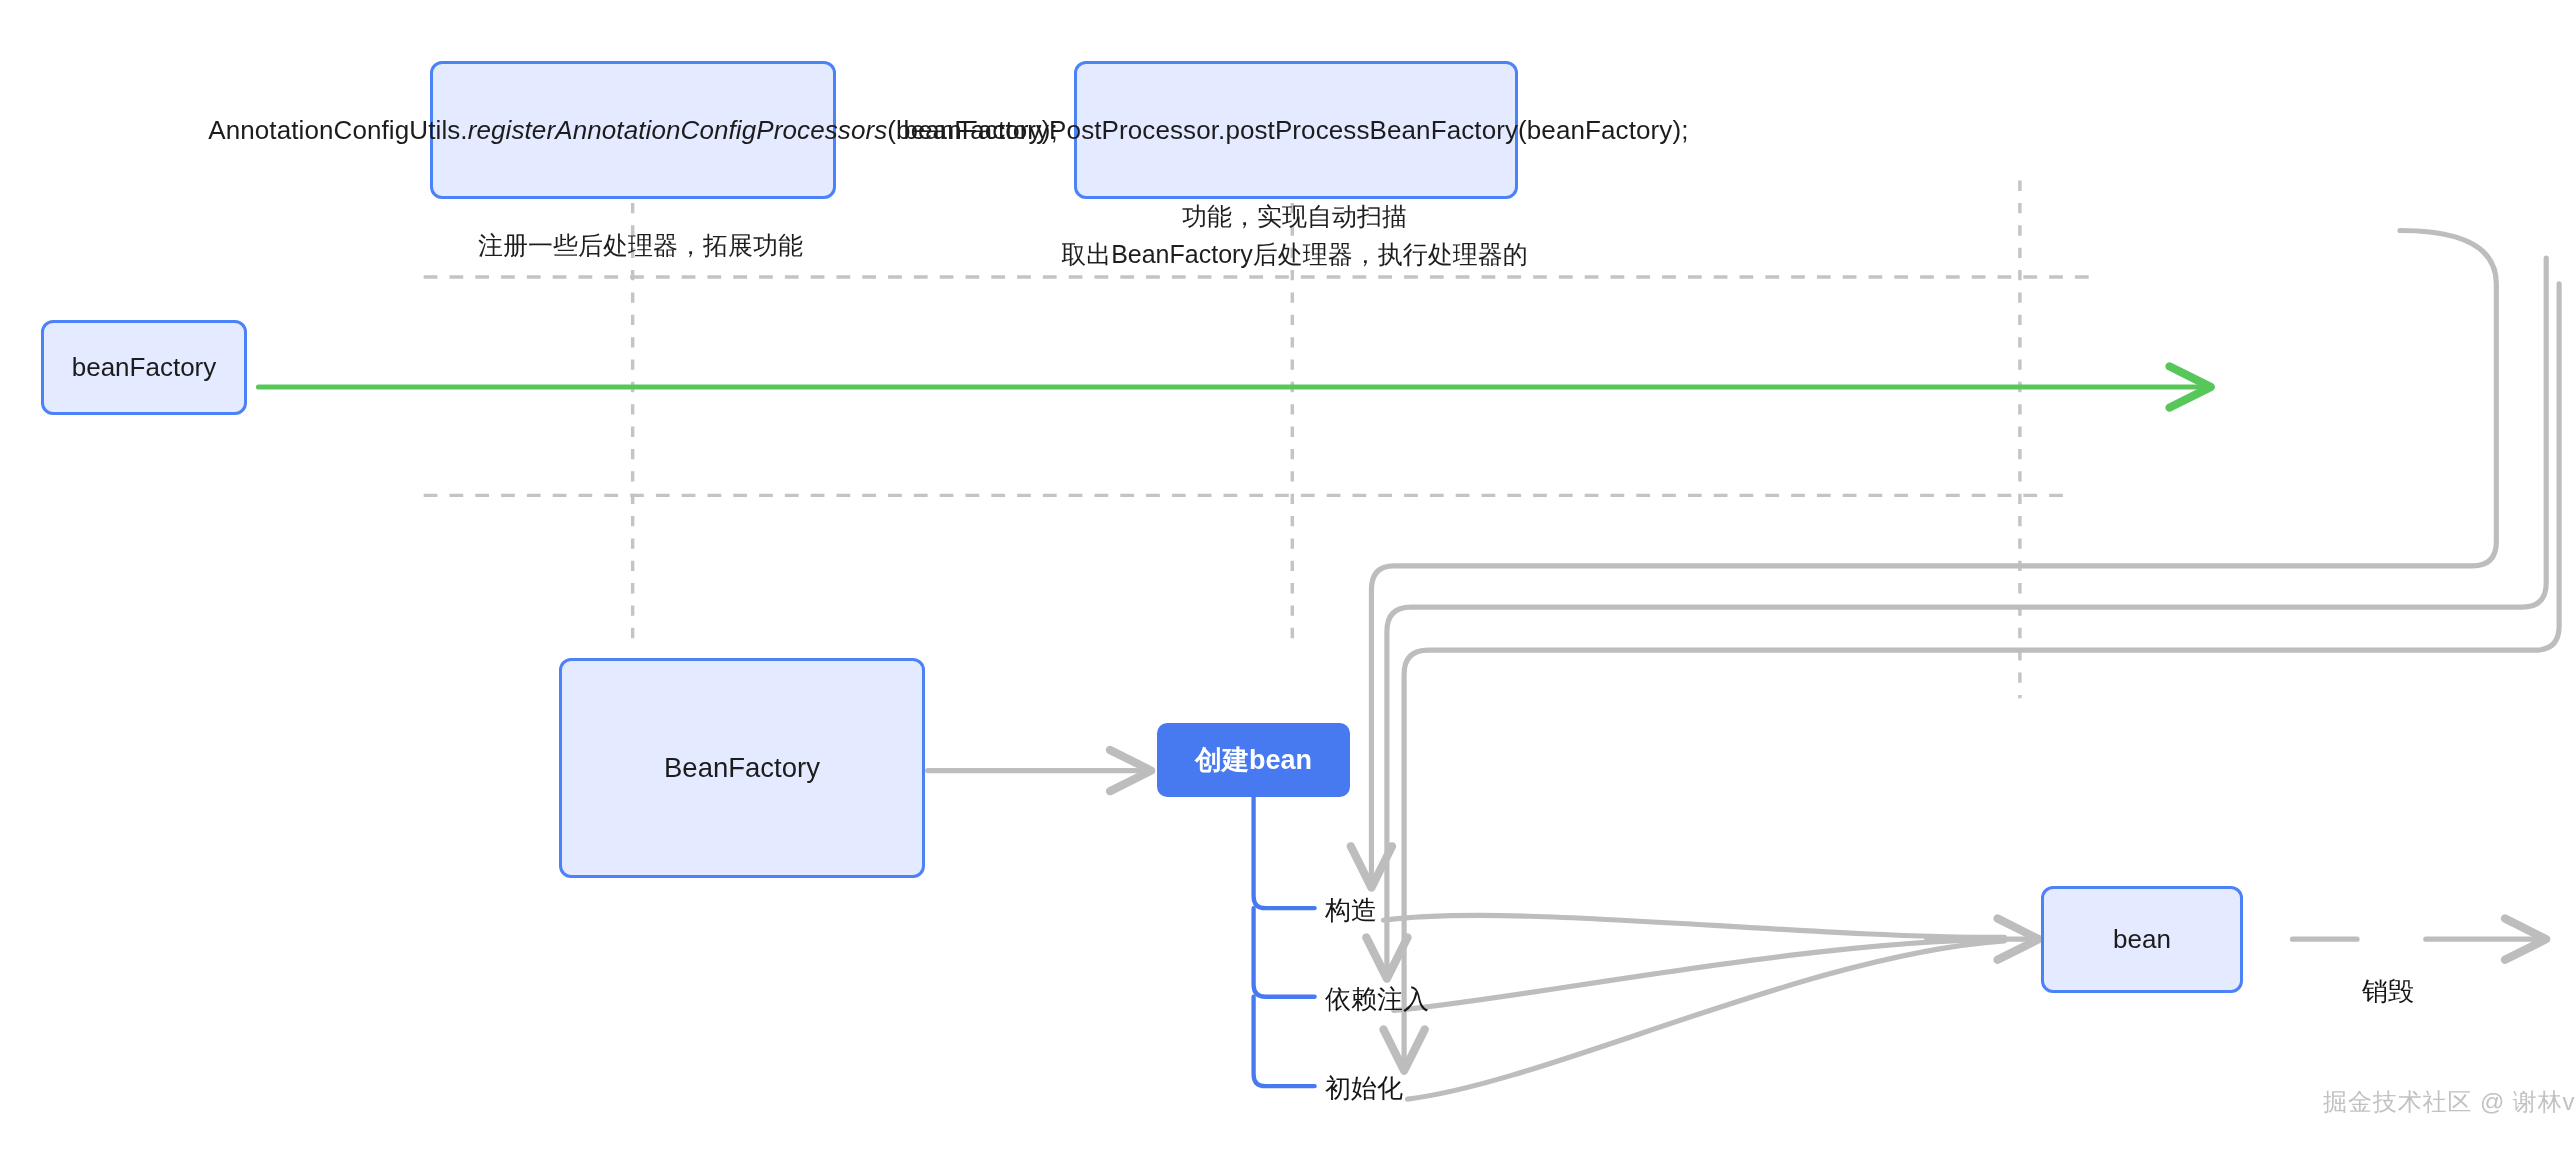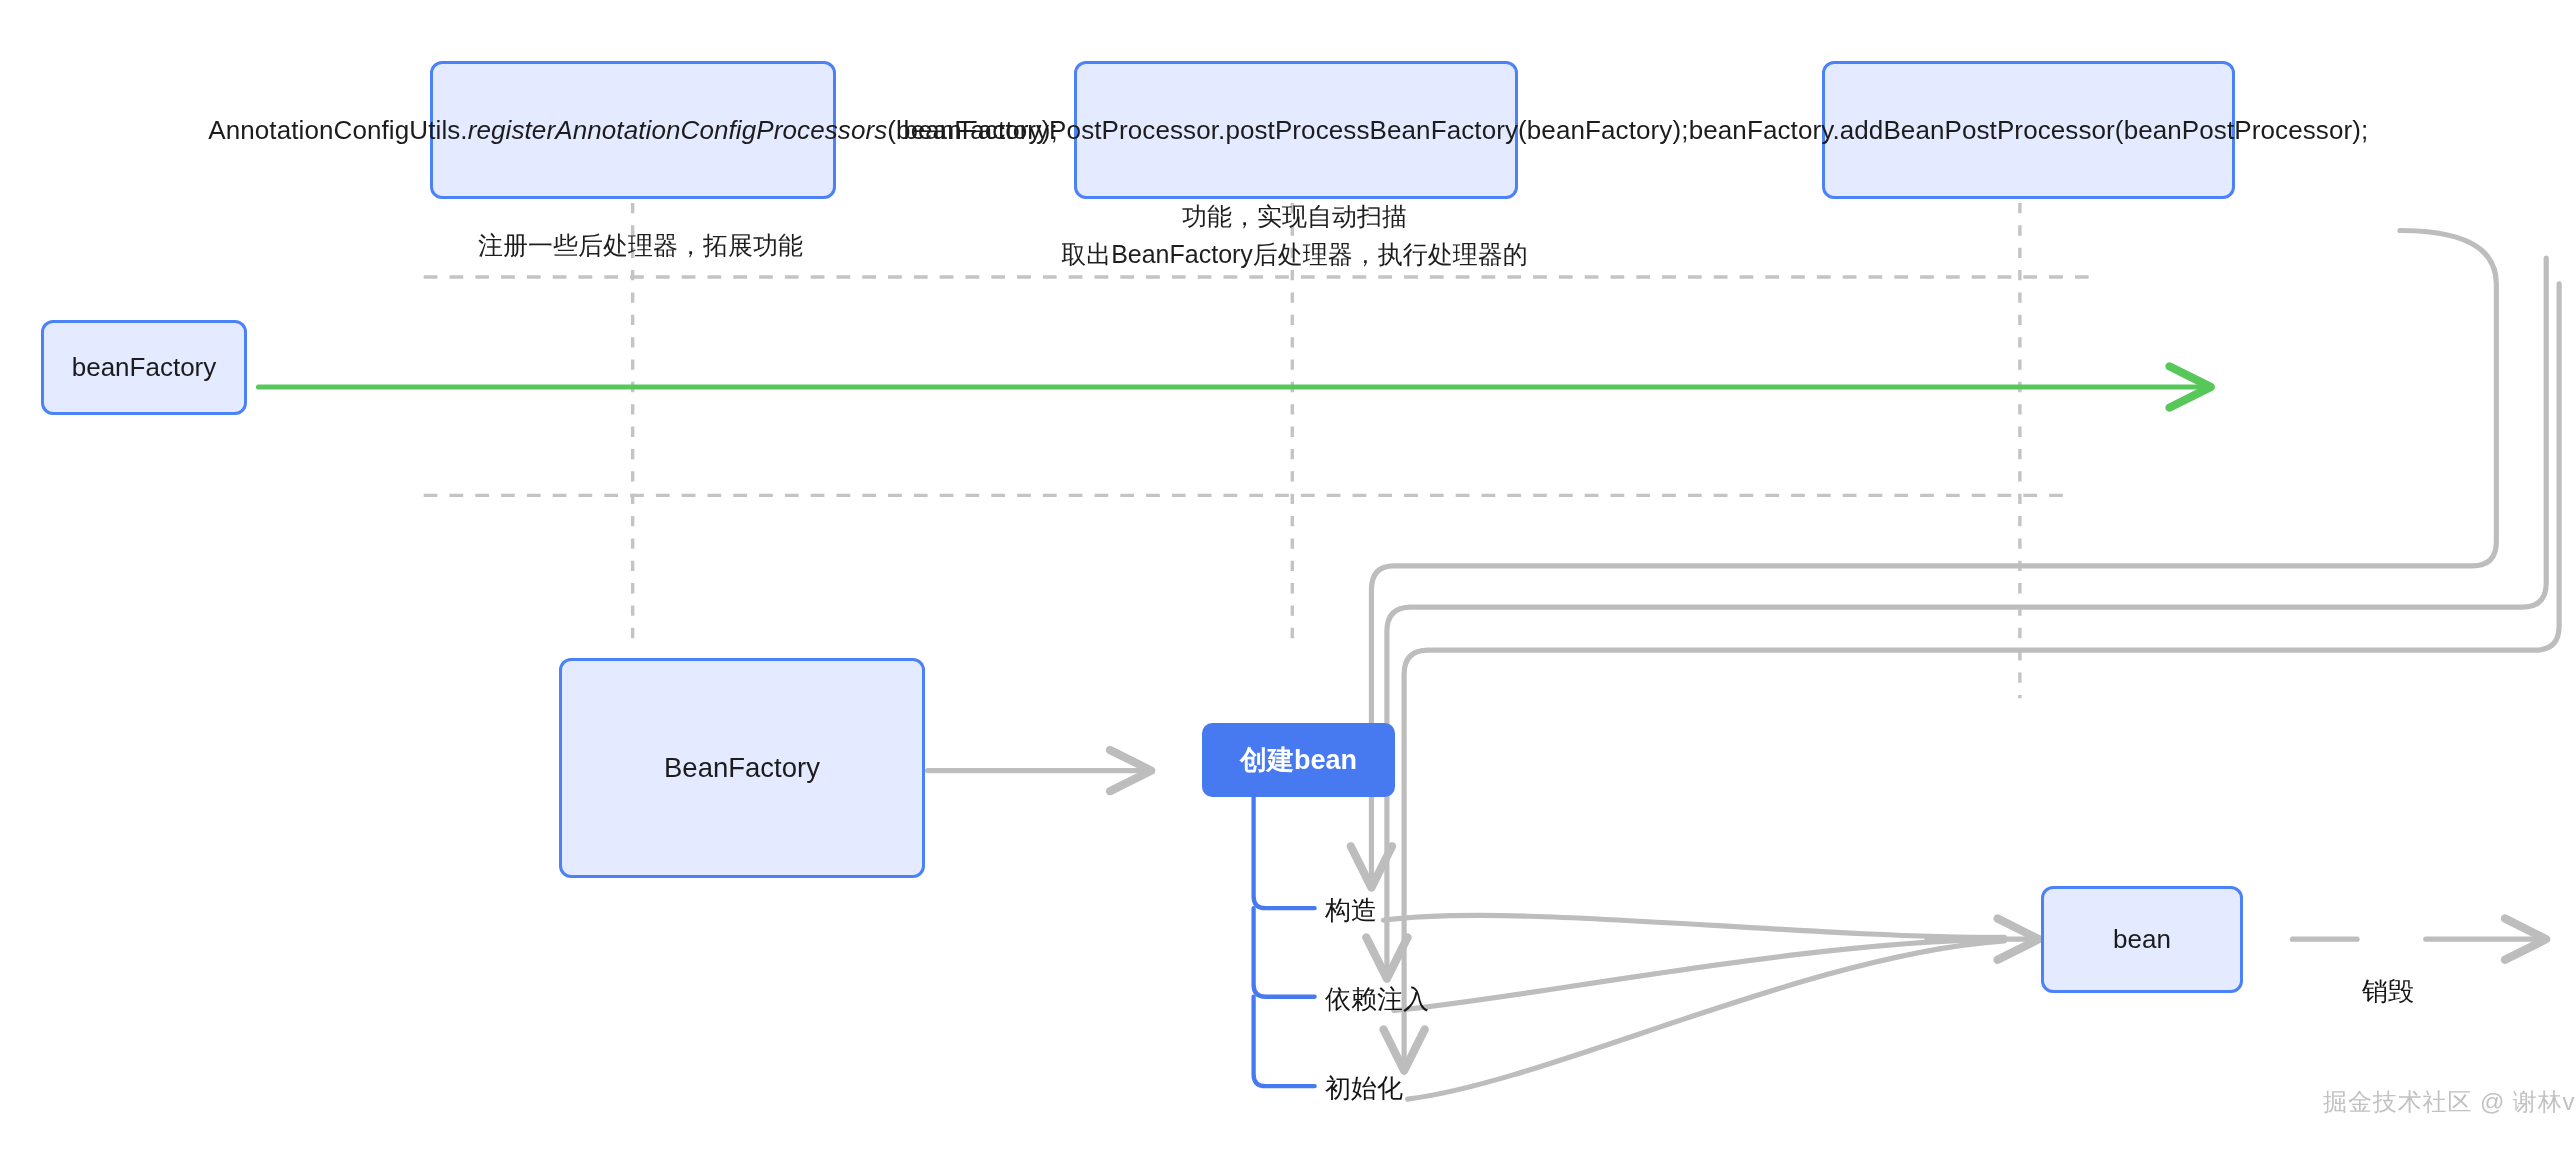--- a/index.html
+++ b/index.html
@@ -37,21 +37,20 @@
     background: #e4eaff;
     border: 3.4px solid #4c82f7;
     color: #1c1c1c;
   }
   .node-solid {
     background: #4779f0;
     border: none;
     color: #ffffff;
     font-weight: bold;
     border-radius: 10.3px;
-    margin-left: 45px;
   }
   .code-box {
     font-size: 26px;
     line-height: 1.42;
     letter-spacing: 0.1px;
     padding: 0 12px;
     margin-top: 24px;
   }
   .code-box .ital {
     font-style: italic;
@@ -156,23 +155,20 @@
   <div class="node node-light code-box" style="left:430px; top:37px; width:406px; height:138px;">
     <div>
       <span>AnnotationConfigUtils.</span><span class="ital">registerAnnotati</span><span class="ital">onConfigProcessors</span><span>(beanFactory);</span>
     </div>
   </div>
 
   <div class="node node-light code-box" style="left:1074px; top:37px; width:444px; height:138px;">
     <div>beanFactoryPostProcessor.postProcessBeanFactory(beanFactory);</div>
   </div>
 
-  <div class="node node-light code-box" style="left:1822px; top:37px; width:413px; height:138px;">
-    <div>beanFactory.addBeanPostProcessor(beanPostProcessor);</div>
-  </div>
 
   <div class="label-cn" style="left:478px; top:227px; width:310px;">
     <span>注册一些后处理器，拓展功能</span>
   </div>
 
   <div class="label-cn wrapped" style="left:1058px; top:198px; width:473px;">
     <div>功能，实现自动扫描</div>
     <div>取出BeanFactory后处理器，执行处理器的</div>
   </div>
 

